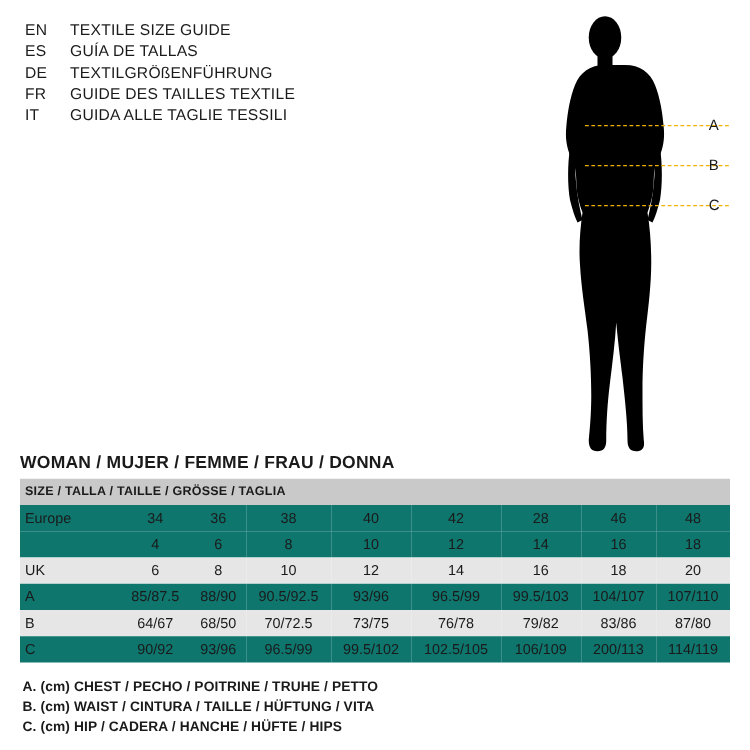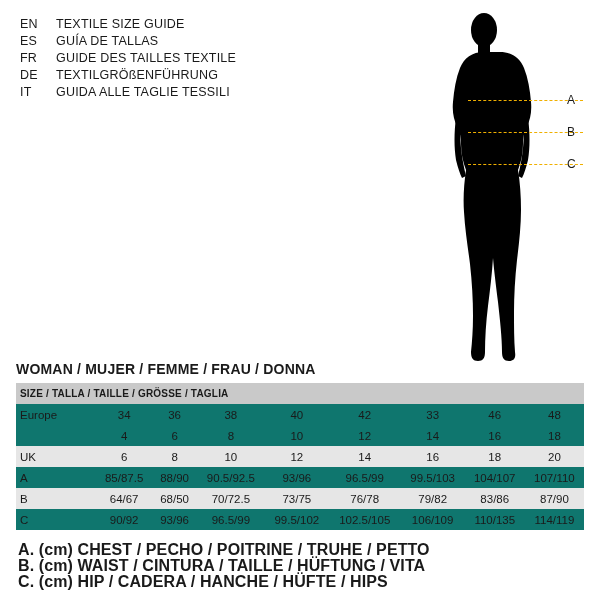--- a/index.html
+++ b/index.html
@@ -117,21 +117,21 @@
   }
 
   
   .footnotes {
     position: absolute;
     left: 18px;
     top: 542px;
     width: 560px;
   }
   .footnote {
-    font-size: 16px;
+    font-size: 11px;
     line-height: 16px;
     font-weight: bold;
     letter-spacing: 0.1px;
     color: #1a1a1a;
   }
 </style>
 </head>
 <body>
 
 <div class="page">
@@ -139,26 +139,26 @@
   <div class="lang-block">
     <div class="lang-row">
       <span class="lang-code">EN</span>
       <span class="lang-text">TEXTILE SIZE GUIDE</span>
     </div>
     <div class="lang-row">
       <span class="lang-code">ES</span>
       <span class="lang-text">GUÍA DE TALLAS</span>
     </div>
     <div class="lang-row">
+      <span class="lang-code">DE</span>
+      <span class="lang-text">TEXTILGRÖßENFÜHRUNG</span>
+    </div>
+    <div class="lang-row">
       <span class="lang-code">FR</span>
       <span class="lang-text">GUIDE DES TAILLES TEXTILE</span>
-    </div>
-    <div class="lang-row">
-      <span class="lang-code">DE</span>
-      <span class="lang-text">TEXTILGRÖßENFÜHRUNG</span>
     </div>
     <div class="lang-row">
       <span class="lang-code">IT</span>
       <span class="lang-text">GUIDA ALLE TAGLIE TESSILI</span>
     </div>
   </div>
 
   <div class="figure-wrap">
     <svg class="figure-svg" width="170" height="360" viewBox="0 0 170 360">
 
@@ -219,21 +219,21 @@
           <td class="rowlabel" colspan="9">SIZE / TALLA / TAILLE / GRÖSSE / TAGLIA</td>
         </tr>
 
         <tr class="plain">
           <td class="rowlabel">Europe</td>
           <td class="val">34</td>
           <td class="val">36</td>
           <td class="val">38</td>
           <td class="val">40</td>
           <td class="val">42</td>
-          <td class="val">33</td>
+          <td class="val">28</td>
           <td class="val">46</td>
           <td class="val">48</td>
         </tr>
 
 
         <tr class="plain">
           <td class="rowlabel"></td>
           <td class="val">4</td>
           <td class="val">6</td>
           <td class="val">8</td>
@@ -270,32 +270,32 @@
 
         <tr class="shade">
           <td class="rowlabel">B</td>
           <td class="val">64/67</td>
           <td class="val">68/50</td>
           <td class="val">70/72.5</td>
           <td class="val">73/75</td>
           <td class="val">76/78</td>
           <td class="val">79/82</td>
           <td class="val">83/86</td>
-          <td class="val">87/90</td>
+          <td class="val">87/80</td>
         </tr>
 
         <tr class="plain">
           <td class="rowlabel">C</td>
           <td class="val">90/92</td>
           <td class="val">93/96</td>
           <td class="val">96.5/99</td>
           <td class="val">99.5/102</td>
           <td class="val">102.5/105</td>
           <td class="val">106/109</td>
-          <td class="val">110/135</td>
+          <td class="val">200/113</td>
           <td class="val">114/119</td>
         </tr>
       </tbody>
     </table>
   </div>
 
   <div class="footnotes">
     <div class="footnote">A. (cm) CHEST / PECHO / POITRINE / TRUHE / PETTO</div>
     <div class="footnote">B. (cm) WAIST / CINTURA / TAILLE / HÜFTUNG / VITA</div>
     <div class="footnote">C. (cm) HIP / CADERA / HANCHE / HÜFTE / HIPS</div>

